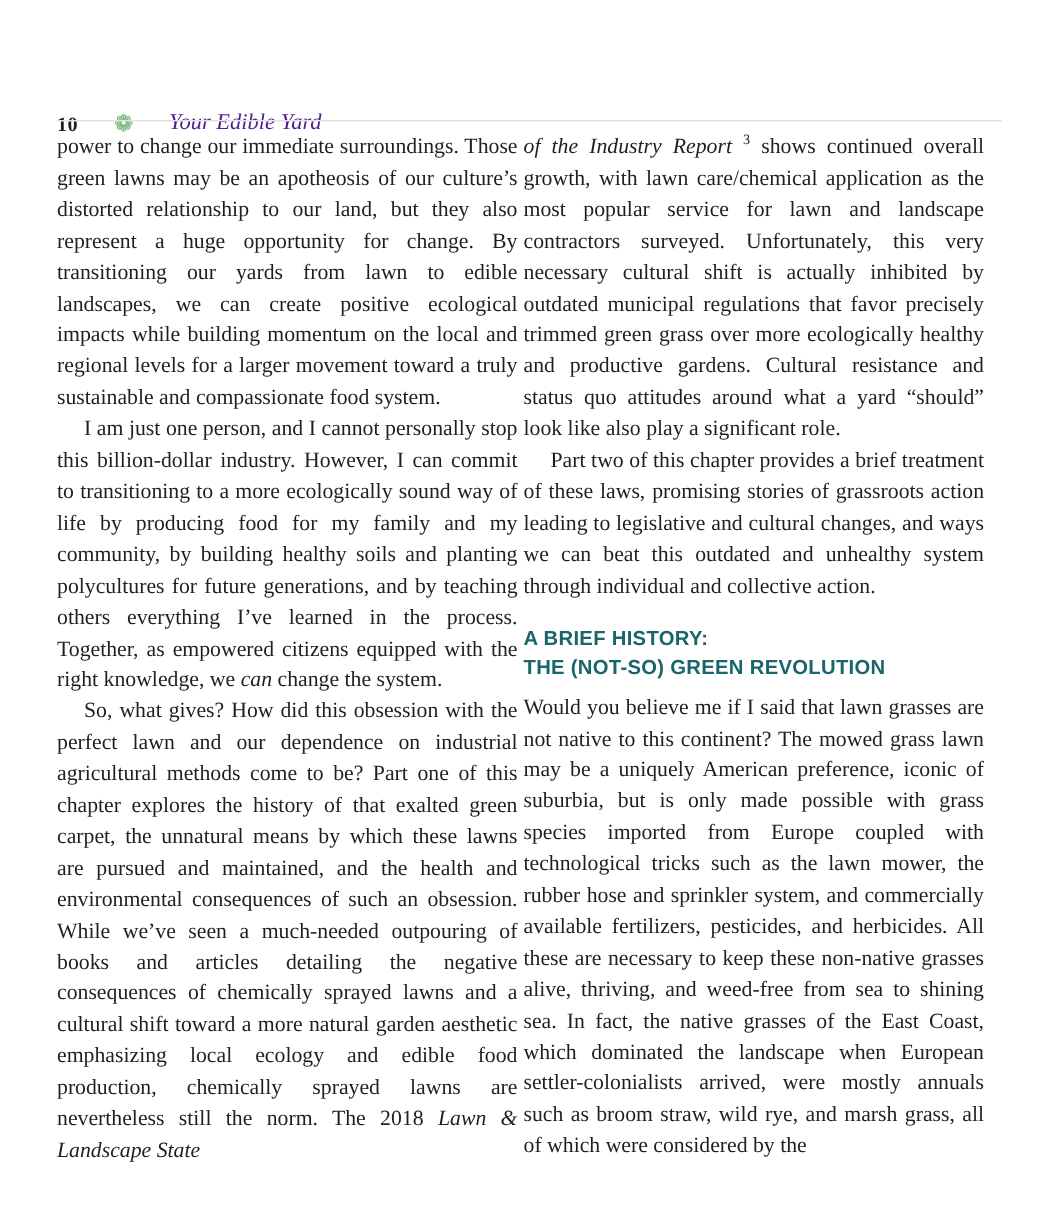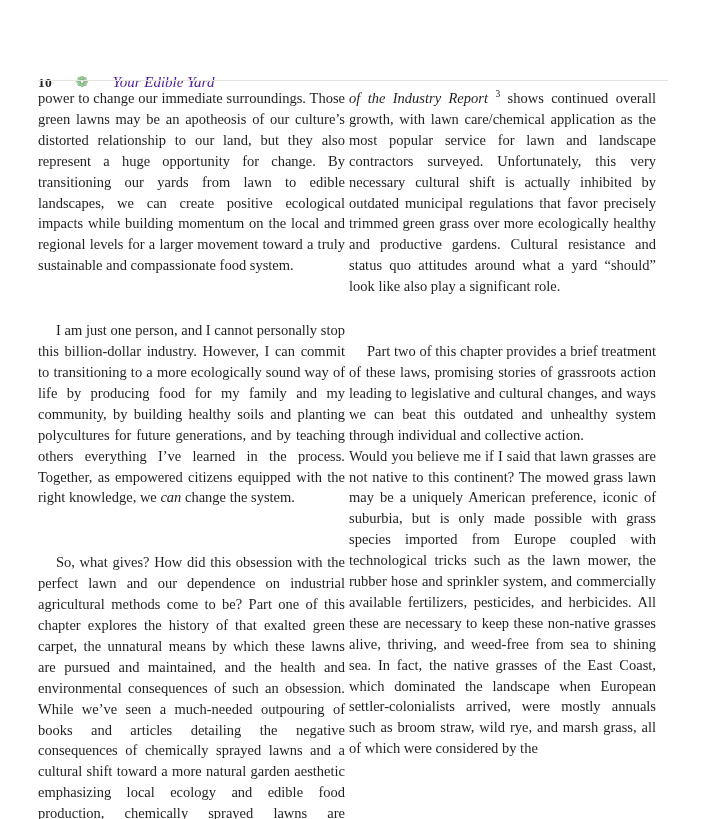--- a/index.html
+++ b/index.html
@@ -54,21 +54,21 @@
     display: flex;
     gap: 4px;
   }
   .col {
     width: 307px;
     font-size: 14.5px;
     line-height: 20.9px;
     text-align: justify;
   }
   .col p { margin: 0; }
-  .col p.indent { text-indent: 18px; margin-top: 44px; }
+  .col p.indent { text-indent: 18px; }
   .col h3 {
     margin: 14px 0 8px 0;
     font-family: "Liberation Sans", sans-serif;
     font-weight: bold;
     font-size: 13.5px;
     line-height: 19px;
     letter-spacing: 0.2px;
     color: #1a656b;
     text-align: left;
   }
@@ -87,16 +87,17 @@
   <div class="header-rule"></div>
   <main class="page-body">
     <section class="col">
         <p><span>power to change our immediate surroundings. Those green lawns may be an apotheosis of our culture’s distorted relationship to our land, but they also represent a huge opportunity for change. By transitioning our yards from lawn to edible landscapes, we can create positive ecological impacts while building momentum on the local and regional levels for a larger movement toward a truly sustainable and compassionate food system.</span></p>
         <p class="indent"><span>I am just one person, and I cannot personally stop this billion-dollar industry. However, I can commit to transitioning to a more ecologically sound way of life by producing food for my family and my community, by building healthy soils and planting polycultures for future generations, and by teaching others everything I’ve learned in the process. Together, as empowered citizens equipped with the right knowledge, we </span><em>can</em><span> change the system.</span></p>
         <p class="indent"><span>So, what gives? How did this obsession with the perfect lawn and our dependence on industrial agricultural methods come to be? Part one of this chapter explores the history of that exalted green carpet, the unnatural means by which these lawns are pursued and maintained, and the health and environmental consequences of such an obsession. While we’ve seen a much-needed outpouring of books and articles detailing the negative consequences of chemically sprayed lawns and a cultural shift toward a more natural garden aesthetic emphasizing local ecology and edible food production, chemically sprayed lawns are nevertheless still the norm. The 2018 </span><em>Lawn &amp; Landscape State</em></p>
       </section>
     <section class="col">
         <p><em>of the Industry Report</em><span> </span><sup>3</sup><span> shows continued overall growth, with lawn care/chemical application as the most popular service for lawn and landscape contractors surveyed. Unfortunately, this very necessary cultural shift is actually inhibited by outdated municipal regulations that favor precisely trimmed green grass over more ecologically healthy and productive gardens. Cultural resistance and status quo attitudes around what a yard “should” look like also play a significant role.</span></p>
         <p class="indent"><span>Part two of this chapter provides a brief treatment of these laws, promising stories of grassroots action leading to legislative and cultural changes, and ways we can beat this outdated and unhealthy system through individual and collective action.</span></p>
+        <h3 style="color: rgb(26, 101, 107);">A BRIEF HISTORY:<br>THE (NOT-SO) GREEN REVOLUTION</h3>
         <p><span>Would you believe me if I said that lawn grasses are not native to this continent? The mowed grass lawn may be a uniquely American preference, iconic of suburbia, but is only made possible with grass species imported from Europe coupled with technological tricks such as the lawn mower, the rubber hose and sprinkler system, and commercially available fertilizers, pesticides, and herbicides. All these are necessary to keep these non-native grasses alive, thriving, and weed-free from sea to shining sea. In fact, the native grasses of the East Coast, which dominated the landscape when European settler-colonialists arrived, were mostly annuals such as broom straw, wild rye, and marsh grass, all of which were considered by the</span></p>
       </section>
   </main>
 </div>
 
 </body></html>

